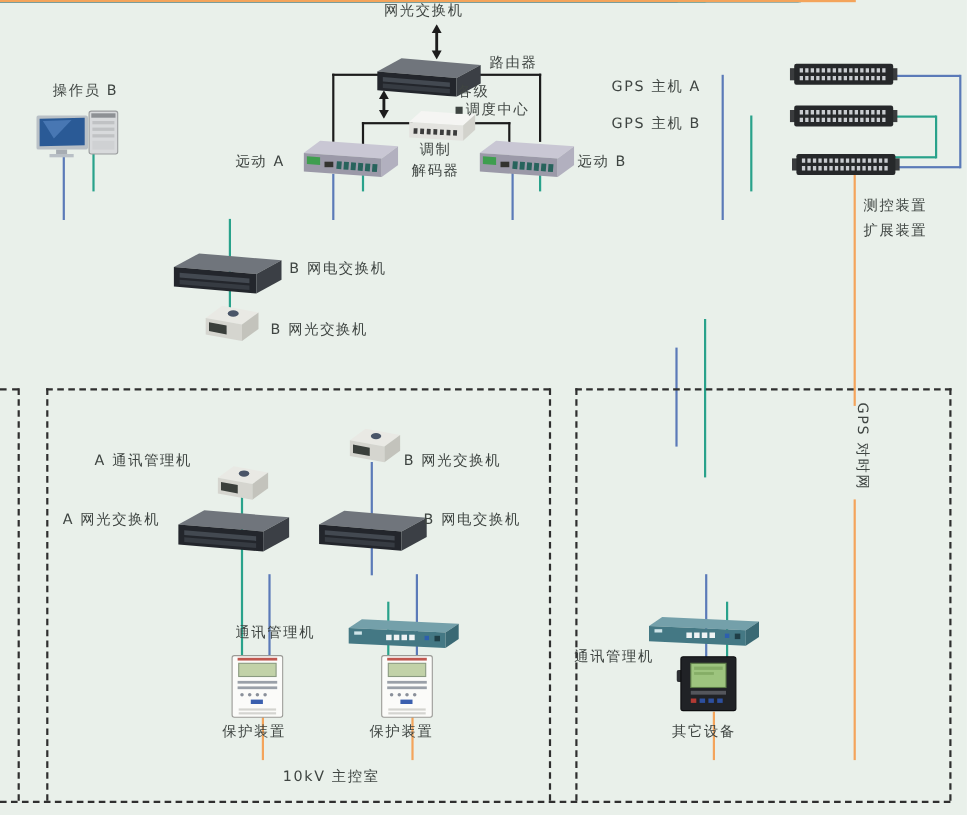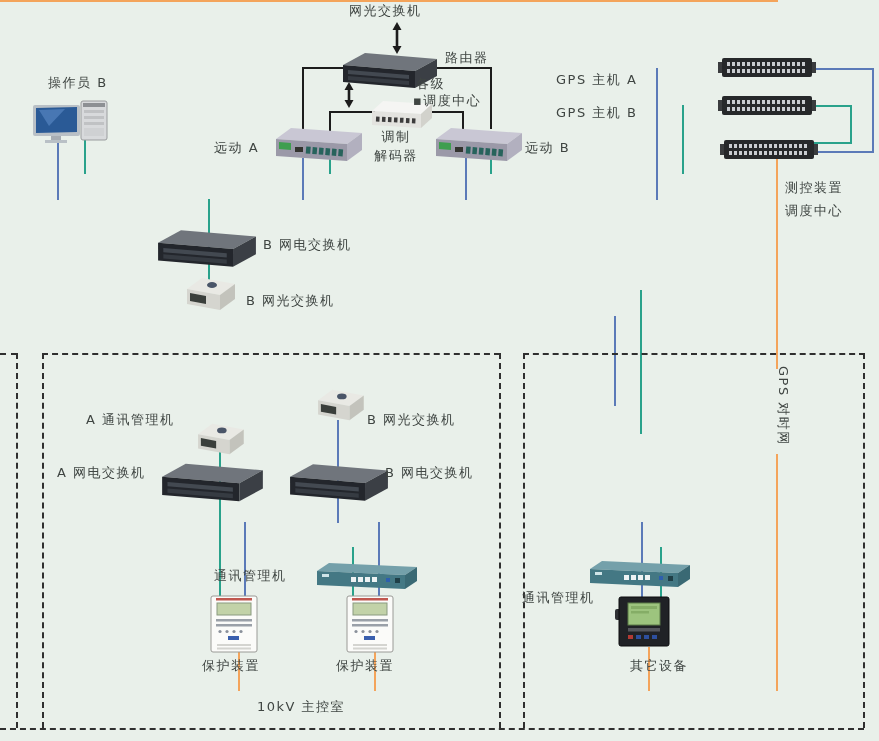--- a/index.html
+++ b/index.html
@@ -337,29 +337,29 @@
   <div class="lbl lbl2" style="left:362px;top:127px;width:68px;text-align:center">
     <div>调制</div>
     <div>解码器</div>
   </div>
   <div class="lbl" style="left:214px;top:140px">远动 A</div>
   <div class="lbl" style="left:525px;top:140px">远动 B</div>
   <div class="lbl" style="left:556px;top:72px">GPS 主机 A</div>
   <div class="lbl" style="left:556px;top:105px">GPS 主机 B</div>
   <div class="lbl" style="left:785px;top:176px;line-height:23px">
     <div>测控装置</div>
-    <div>调度中心</div>
+    <div>扩展装置</div>
   </div>
   <div class="lbl" style="left:263px;top:237px">B 网电交换机</div>
   <div class="lbl" style="left:246px;top:293px">B 网光交换机</div>
   <div class="lbl" style="left:86px;top:412px">A 通讯管理机</div>
   <div class="lbl" style="left:367px;top:412px">B 网光交换机</div>
-  <div class="lbl" style="left:57px;top:465px">A 网电交换机</div>
+  <div class="lbl" style="left:57px;top:465px">A 网光交换机</div>
   <div class="lbl" style="left:385px;top:465px">B 网电交换机</div>
   <div class="lbl" style="left:214px;top:568px">通讯管理机</div>
   <div class="lbl" style="left:522px;top:590px">通讯管理机</div>
   <div class="lbl" style="left:202px;top:658px">保护装置</div>
   <div class="lbl" style="left:336px;top:658px">保护装置</div>
-  <div class="lbl" style="left:630px;top:658px">其它设备</div>
+  <div class="lbl" style="left:611px;top:658px">其它设备</div>
   <div class="lbl" style="left:257px;top:699px">10kV 主控室</div>
   <div class="lbl vert-lbl" style="left:791px;top:366px">GPS 对时网</div>
 
 </div>
 
 </body></html>

